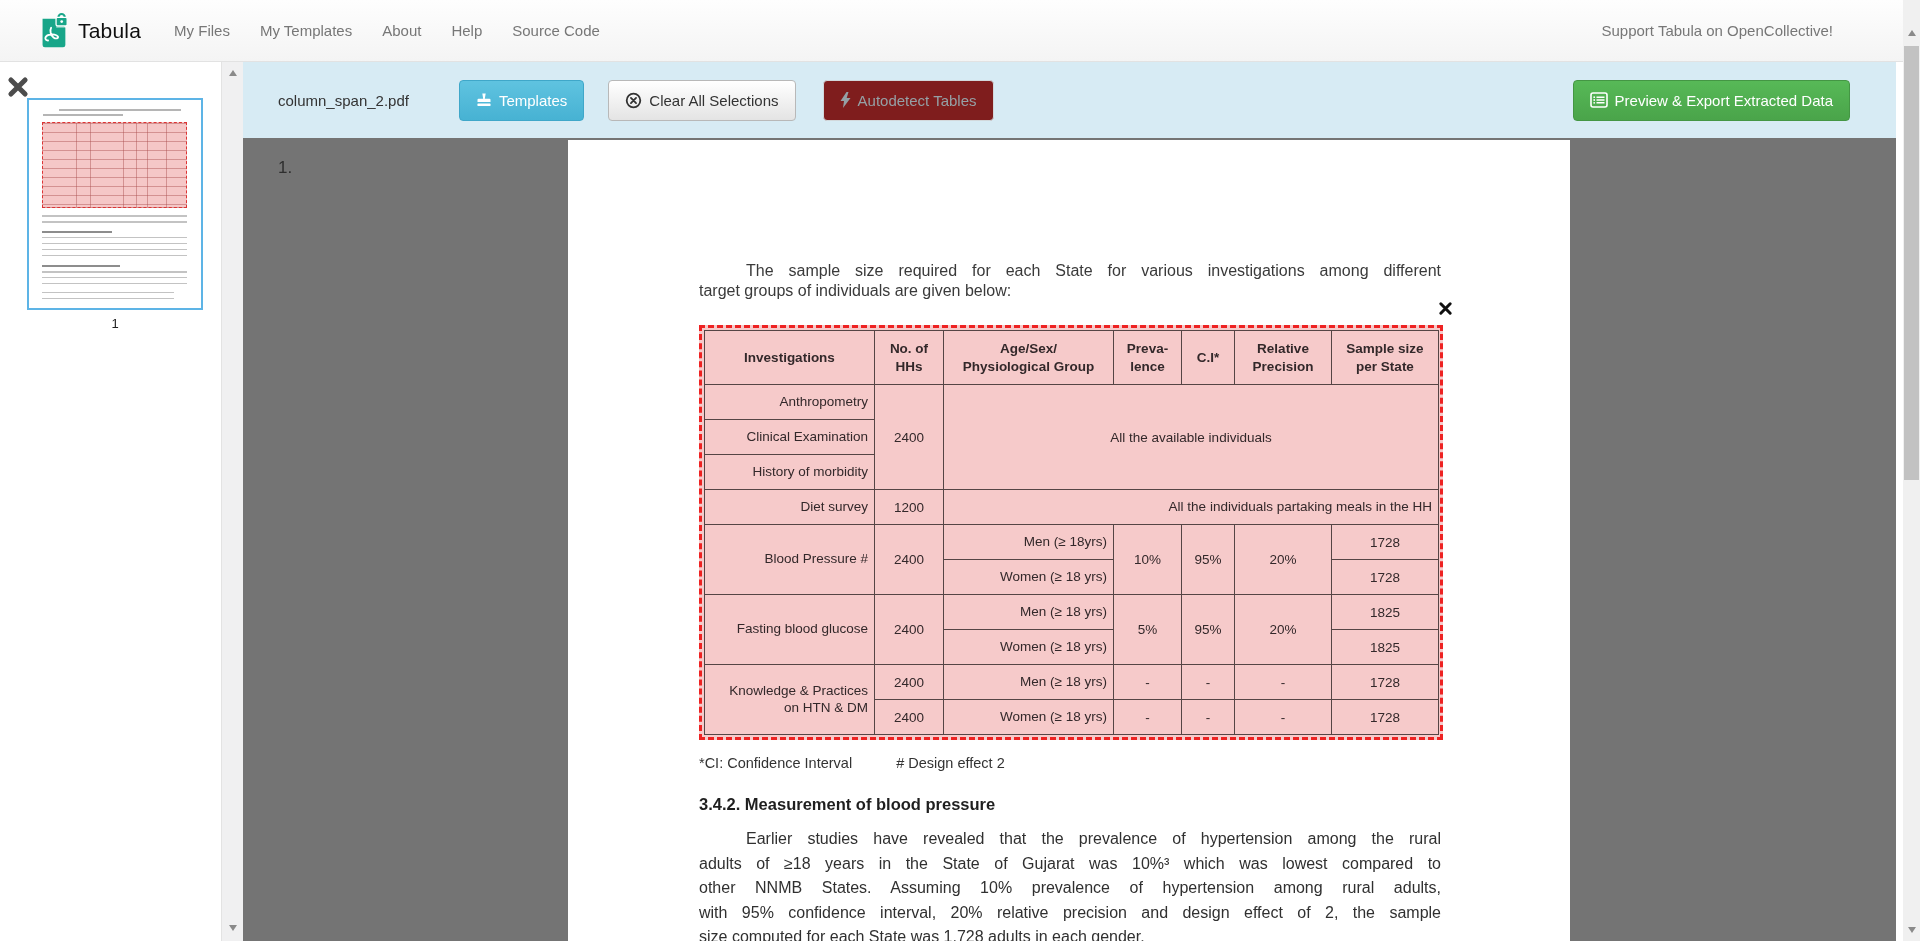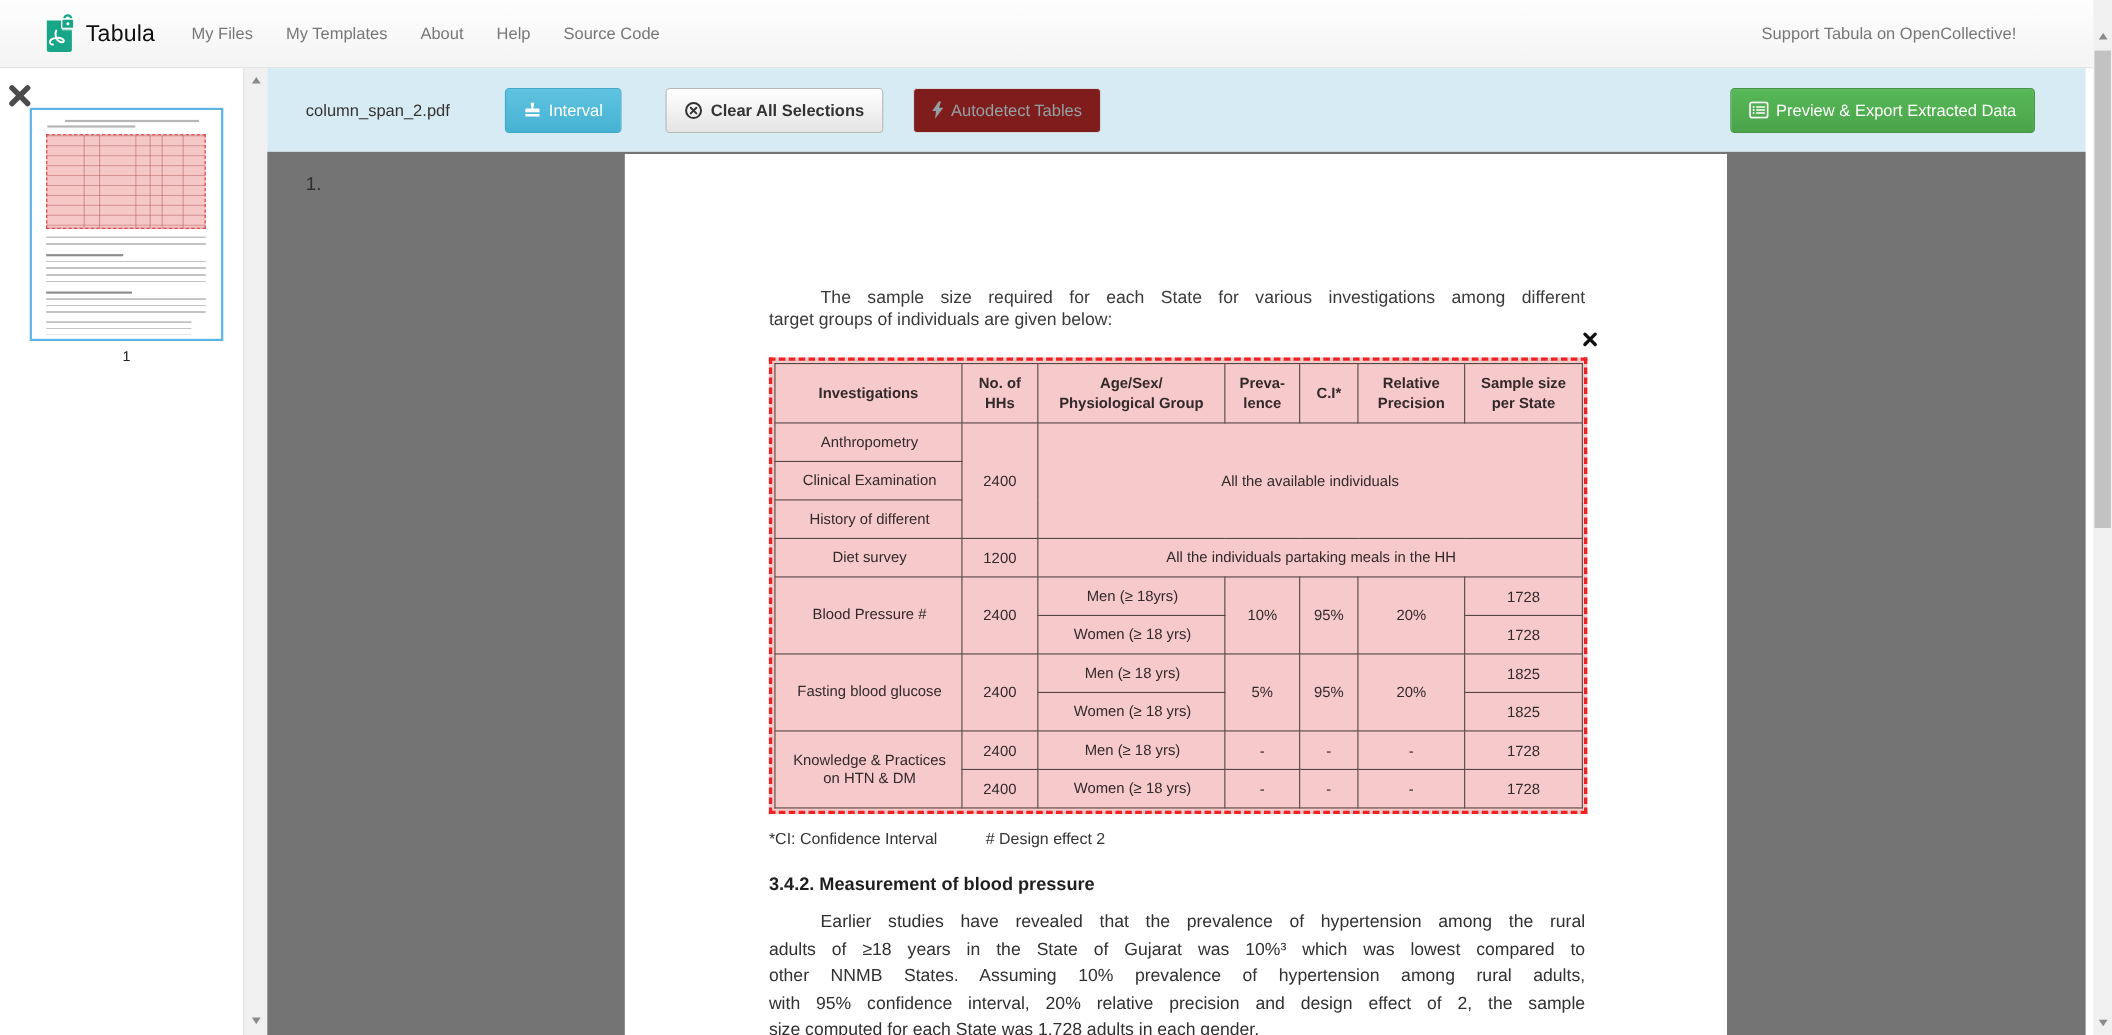--- a/index.html
+++ b/index.html
@@ -36,21 +36,21 @@
   .tri-down { width:0; height:0; border-left:4px solid transparent; border-right:4px solid transparent;
               border-top:6px solid #8a8a8a; position:absolute; left:7px; cursor:pointer; }
 
   
   .toolbar { position:absolute; top:62px; left:243px; width:1653px; height:76px;
              background:#d7ebf4; display:flex; align-items:center; }
   .filename { font-size:15px; color:#333; margin:0 50px 0 35px; }
   .btn { border-radius:4px; font-size:15px; height:41px; display:inline-flex; align-items:center;
          gap:7px; padding:0 16px; border:1px solid; cursor:pointer; white-space:nowrap; }
   .btn-templates { background:linear-gradient(#5fc3e0,#47b2d3); border-color:#3fa7c9; color:#fff; }
-  .btn-default { background:linear-gradient(#ffffff,#e4e4e4); border-color:#b8b8b8; color:#333; margin-left:40px;font-weight:bold; }
+  .btn-default { background:linear-gradient(#ffffff,#e4e4e4); border-color:#b8b8b8; color:#333; margin-left:24px; }
   .btn-disabled { background:#7f1d1d; border-color:#d2d8db; color:#95a0a5; margin-left:27px; cursor:default; }
   .btn-success { background:linear-gradient(#57b957,#4aa44a); border-color:#449644; color:#fff;
                  margin-left:auto; margin-right:46px; }
 
   
   .docarea { position:absolute; top:138px; left:243px; width:1653px; height:803px;
              background:#747474; overflow:hidden; }
   .page-marker { position:absolute; left:35px; top:20px; font-size:17px; color:#2e2e2e; }
   .page { position:absolute; left:325px; top:2px; width:1002px; height:1100px; background:#fff; cursor:crosshair; }
   .page-inner { padding:121px 129px 0 131px; }
@@ -58,21 +58,21 @@
   .intro .l1 { text-indent:47px; text-align:justify; text-align-last:justify; }
 
   .selection { position:relative; margin-top:25px; width:744px;
                border:3px dashed #ee2222; background:rgba(229,104,104,.35); padding:2px; }
   .remove-sel { position:absolute; top:-27px; right:-13px; width:15px; height:15px; cursor:pointer; }
 
   table.pdf-table { border-collapse:collapse; table-layout:fixed; width:734px; }
   .pdf-table th, .pdf-table td { border:1px solid #554545; color:#33282a; font-size:13.5px; padding:0 6px; }
   .pdf-table th { font-weight:bold; text-align:center; height:54px; white-space:pre-line; line-height:1.3; }
   .pdf-table td { height:35px; }
-  .tl { text-align:center; padding-left:8px !important; line-height:1.25; }
+  .tl { text-align:right; padding-left:8px !important; line-height:1.25; }
   .c  { text-align:center; }
 
   .footnotes { display:flex; gap:44px; margin-top:15px; font-size:14.5px; color:#333; }
   .section-heading { margin-top:24px; font-size:16.5px; font-weight:bold; color:#1f1f1f; }
   .paragraph { margin-top:13px; font-size:16px; line-height:24.5px; color:#303030; }
   .paragraph .pl { text-align:justify; text-align-last:justify; }
   .paragraph .pl.first { text-indent:47px; }
   .paragraph .pl.last { text-align:left; text-align-last:left; }
 
   
@@ -140,21 +140,21 @@
 </div>
 
 <div class="toolbar">
   <span class="filename">column_span_2.pdf</span>
 
   <button class="btn btn-templates">
     <svg width="16" height="16" viewBox="0 0 16 16">
       <path d="M6.3 1.5 h3.4 l-.9 5.2 h4.7 a1 1 0 0 1 1 1 v2.3 H1.5 v-2.3 a1 1 0 0 1 1-1 h4.7 Z" fill="#fff"></path>
       <rect x="1.5" y="11.6" width="13" height="2.4" rx="0.6" fill="#fff"></rect>
     </svg>
-    <span>Interval</span>
+    <span>Templates</span>
   </button>
 
   <button class="btn btn-default">
     <svg width="17" height="17" viewBox="0 0 16 16">
       <circle cx="8" cy="8" r="6.4" fill="none" stroke="#333" stroke-width="1.7"></circle>
       <path d="M5.6 5.6 L10.4 10.4 M10.4 5.6 L5.6 10.4" stroke="#333" stroke-width="1.7" stroke-linecap="round"></path>
     </svg>
     <span>Clear All Selections</span>
   </button>
 
@@ -224,21 +224,21 @@
           <tbody>
             <tr>
               <td class="tl">Anthropometry</td>
               <td class="c" rowspan="3">2400</td>
               <td class="c" rowspan="3" colspan="5">All the available individuals</td>
             </tr>
             <tr>
               <td class="tl">Clinical Examination</td>
             </tr>
             <tr>
-              <td class="tl">History of different</td>
+              <td class="tl">History of morbidity</td>
             </tr>
             <tr>
               <td class="tl">Diet survey</td>
               <td class="c">1200</td>
               <td class="tl" colspan="5">All the individuals partaking meals in the HH</td>
             </tr>
             <tr>
               <td class="tl" rowspan="2">Blood Pressure #</td>
               <td class="c" rowspan="2">2400</td>
               <td class="tl">Men (≥ 18yrs)</td>

